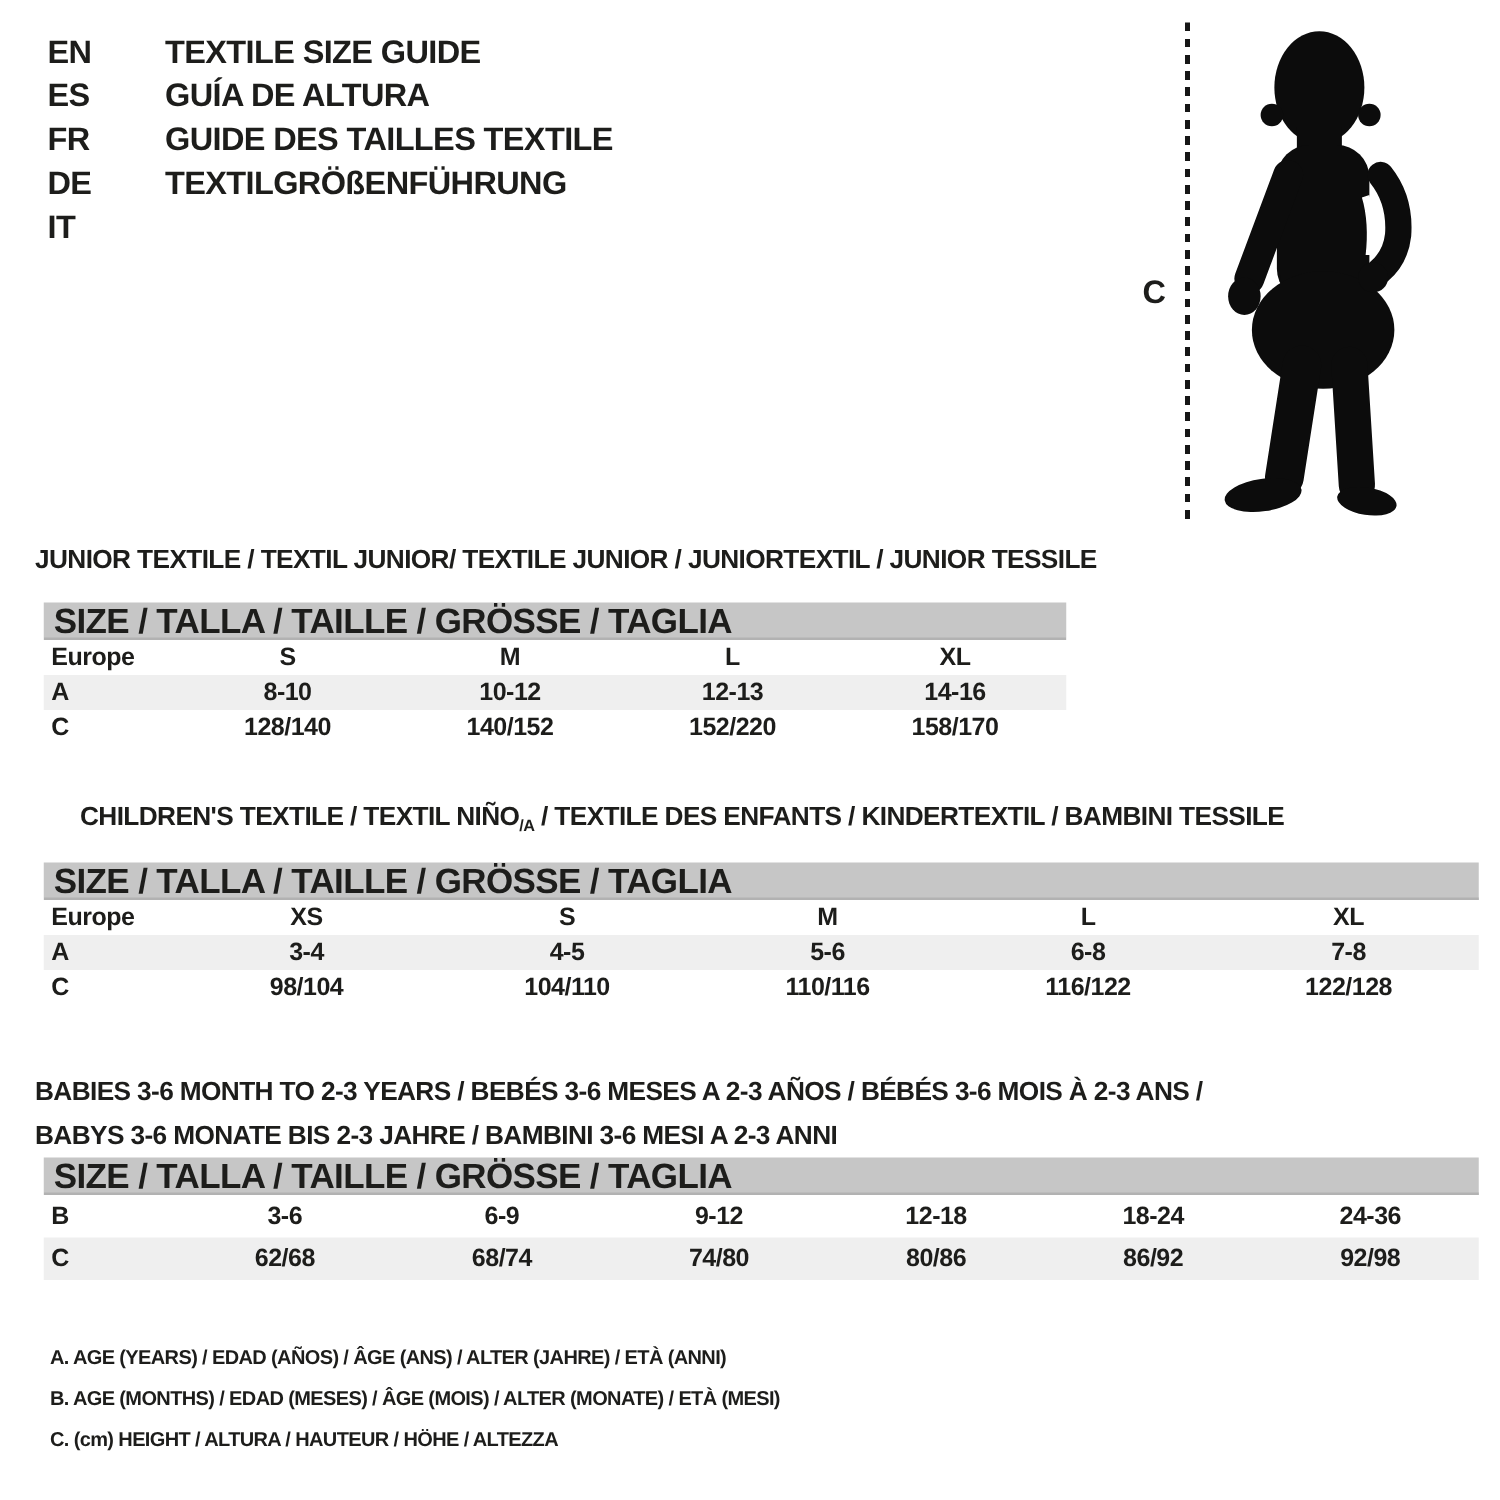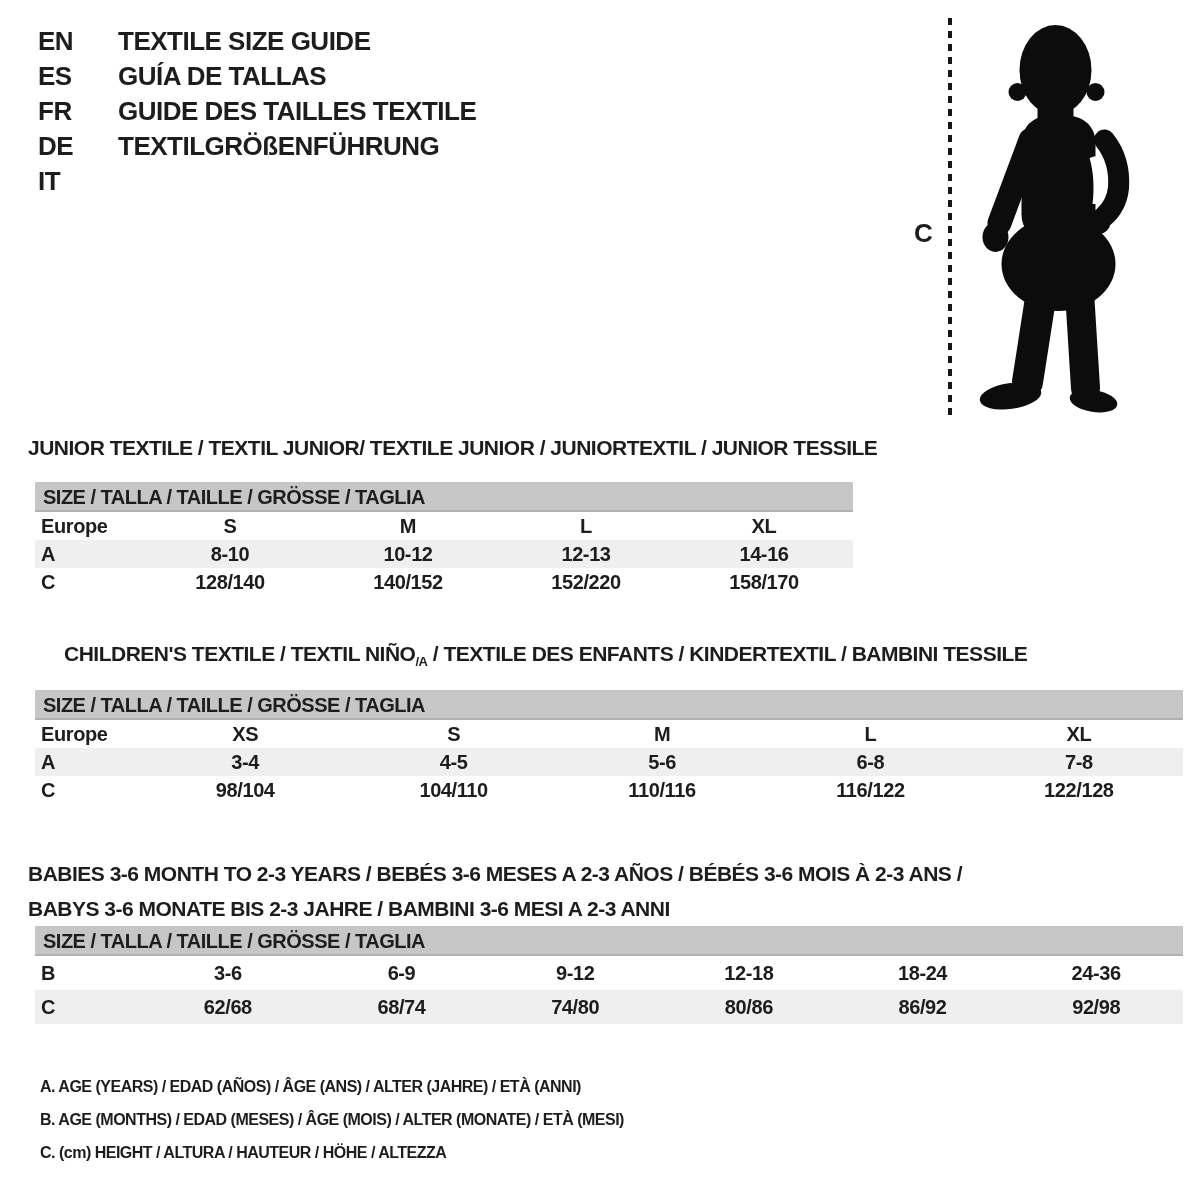--- a/index.html
+++ b/index.html
@@ -3,38 +3,38 @@
 <meta charset="utf-8">
 <style>
   html,body{margin:0;padding:0;background:#fff;}
   .canvas{
     position:relative;width:1200px;height:1200px;background:#ffffff;
     font-family:"Liberation Sans",sans-serif;color:#1d1d1b;overflow:hidden;
   }
 
   
   .lang-block{position:absolute;left:38px;top:24px;}
-  .lang-row{display:flex;height:35px;align-items:center;font-size:26px;font-weight:bold;letter-spacing:-0.5px;}
+  .lang-row{display:flex;height:35px;align-items:center;font-size:26px;font-weight:bold;letter-spacing:-0.5px;gap:14px;}
   .lang-row .code{width:80px;}
 
   
   .dash-line{position:absolute;left:948px;top:18px;width:4px;height:398px;
     background:repeating-linear-gradient(to bottom,#161616 0 7px,transparent 7px 13px);}
   .measure-c{position:absolute;left:914px;top:218px;font-size:26px;font-weight:bold;}
   .figure-svg{position:absolute;left:962px;top:10px;width:185px;height:405px;}
 
   
   .sec-title{position:absolute;left:28px;font-size:21px;font-weight:bold;letter-spacing:-0.5px;white-space:nowrap;}
   .sec-title .subscript{font-size:13px;vertical-align:-5px;letter-spacing:-0.5px;}
   .two-line{line-height:35px;}
 
   
   .size-table{position:absolute;left:35px;}
   .size-table .hdr{height:30px;background:#c6c6c6;display:flex;align-items:center;
-    padding-left:8px;font-size:20px;font-weight:bold;letter-spacing:-0.5px;
+    padding-left:8px;font-size:28px;font-weight:bold;letter-spacing:-0.5px;
     box-shadow:inset 0 -2px 0 #b2b2b2;}
   .size-table .trow{display:flex;align-items:center;height:28px;font-size:20px;font-weight:bold;letter-spacing:-0.4px;}
   .size-table .trow.alt{background:#efefef;}
   .size-table .lbl{width:100px;padding-left:6px;text-align:left;}
   .size-table .cell{flex:1;text-align:center;}
 
   
   .legend{position:absolute;left:40px;top:1070px;}
   .legend-line{height:33px;line-height:33px;font-size:16px;font-weight:bold;letter-spacing:-0.5px;white-space:nowrap;}
 </style>
@@ -43,21 +43,21 @@
 
 <div class="canvas">
 
   <div class="lang-block">
     <div class="lang-row">
       <span class="code">EN</span>
       <span class="title">TEXTILE SIZE GUIDE</span>
     </div>
     <div class="lang-row">
       <span class="code">ES</span>
-      <span class="title">GUÍA DE TALLAS</span>
+      <span class="title">GUÍA DE ALTURA</span>
     </div>
     <div class="lang-row">
       <span class="code">FR</span>
       <span class="title">GUIDE DES TAILLES TEXTILE</span>
     </div>
     <div class="lang-row">
       <span class="code">DE</span>
       <span class="title">TEXTILGRÖßENFÜHRUNG</span>
     </div>
     <div class="lang-row">

